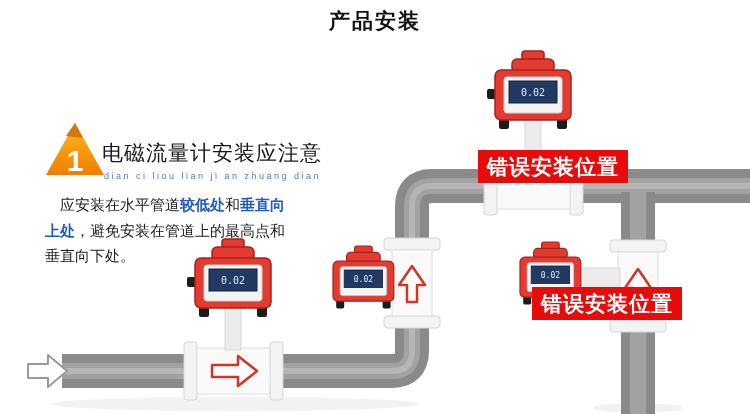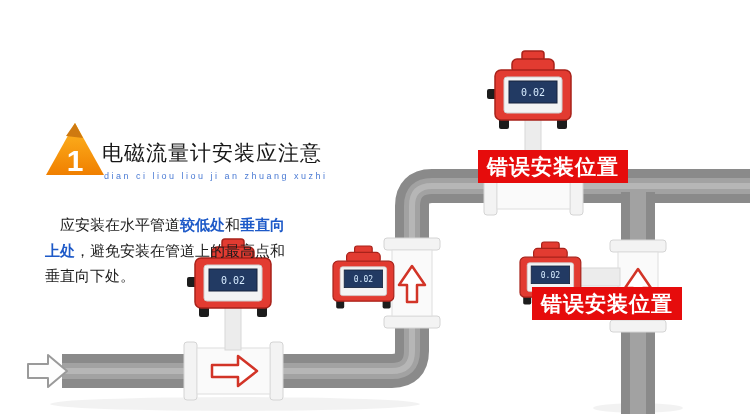--- a/index.html
+++ b/index.html
@@ -53,21 +53,21 @@
   .notice-heading {
     position:absolute; left:102px; top:139px;
     font-size:21px; font-weight:normal; color:#161616; letter-spacing:1px;
   }
   .notice-pinyin {
     position:absolute; left:104px; top:171px;
     font-size:9px; color:var(--pinyin-blue,#4b7bd4); letter-spacing:2.5px;
   }
   .notice-body {
     position:absolute; left:45px; top:192px; width:242px;
-    font-size:15px; line-height:1.7; color:#1c1c1c; text-indent:1em;margin-top:20px;
+    font-size:15px; line-height:1.7; color:#1c1c1c; text-indent:1em;
   }
   .hl { color:var(--highlight-blue,#1e5ac8); font-weight:bold; }
 </style>
 </head>
 <body>
 
 <div id="stage">
 
   <svg class="scene-svg" width="750" height="414" viewBox="0 0 750 414">
 
@@ -150,34 +150,35 @@
         <rect class="head-body" x="27" y="0" width="22" height="10" rx="3"></rect>
         <rect class="head-body" x="17" y="8" width="42" height="14" rx="5"></rect>
         <rect class="head-body" x="0" y="19" width="76" height="50" rx="6"></rect>
         <rect class="head-panel" x="9" y="26" width="58" height="36" rx="3"></rect>
         <rect class="screen" x="14" y="30" width="48" height="22"></rect>
         <text class="lcd" x="38" y="45">0.02</text>
       </g>
     </g>
   </svg>
 
+  <h1 class="page-title">产品安装</h1>
 
   <div class="wrong-label" id="wrong-label-1">错误安装位置</div>
   <div class="wrong-label" id="wrong-label-2">错误安装位置</div>
 
   <svg class="badge-triangle" width="62" height="58" viewBox="0 0 62 58">
     <defs>
       <linearGradient id="og" x1="0" y1="0" x2="0" y2="1">
         <stop offset="0" stop-color="#ffb822"></stop>
         <stop offset="1" stop-color="#f07f00"></stop>
       </linearGradient>
     </defs>
     <polygon points="31,3 60,55 2,55" fill="url(#og)"></polygon>
     <polygon points="31,3 39,18 22,16" fill="#cf7a10"></polygon>
     <text x="31" y="51" style="font:bold 30px 'Liberation Sans',sans-serif; fill:#fff; text-anchor:middle;">1</text>
   </svg>
 
   <div class="notice-heading">电磁流量计安装应注意</div>
-  <div class="notice-pinyin">dian ci liou liou ji an zhuang xuzhi</div>
+  <div class="notice-pinyin">dian ci liou lian ji an zhuang dian</div>
 
   <p class="notice-body"><span>应安装在水平管道</span><span class="hl">较低处</span><span>和</span><span class="hl">垂直向上处</span><span>，避免安装在管道上的最高点和垂直向下处。</span></p>
 
 </div>
 
 </body></html>

